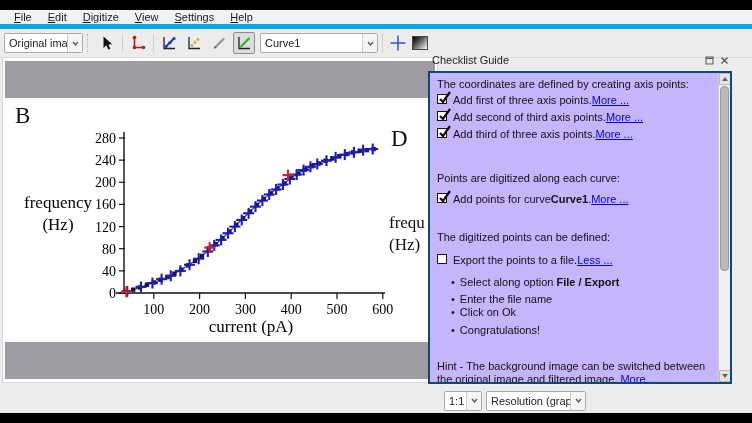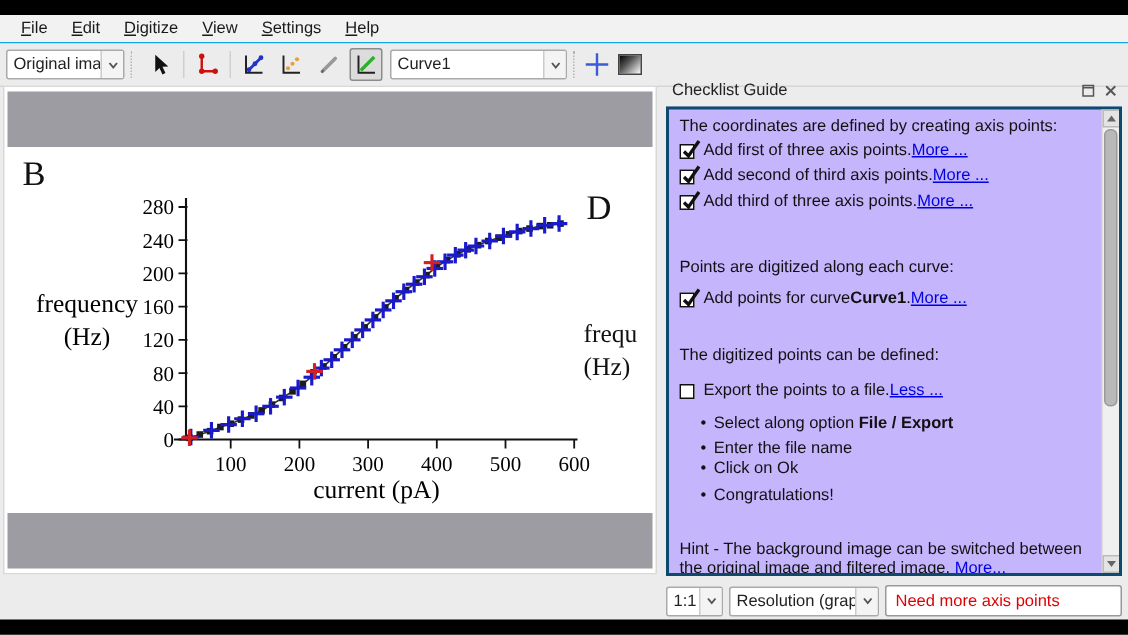--- a/index.html
+++ b/index.html
@@ -3,21 +3,21 @@
 <meta charset="utf-8">
 <style>
   * { margin:0; padding:0; box-sizing:border-box; }
   html,body { width:752px; height:423px; background:#000; overflow:hidden;
               font-family:"Liberation Sans", sans-serif; }
   .app { position:absolute; left:0; top:10px; width:752px; height:403px; background:#ececec; }
 
   
   .menubar { position:absolute; left:0; top:0; width:752px; height:19px;
              background:#f2f2f2; display:flex; align-items:center; padding-left:6px;
-             border-bottom:1px solid #0ea5e9; }
+             border-bottom:5px solid #0ea5e9; }
   .menu-item { font-size:11px; color:#1a1a1a; padding:2px 8px; cursor:default; }
   .menu-item u { text-decoration:underline; }
 
   
   .toolbar { position:absolute; left:0; top:19px; width:752px; height:29px;
              background:#ececec; border-bottom:1px solid #d6d6d6;
              display:flex; align-items:center; padding-left:4px; }
   .combo { height:20px; background:#fff; border:1px solid #aaa; border-radius:2px;
            display:flex; align-items:center; font-size:11px; color:#222; }
   .combo .combo-text { padding:0 4px; flex:1; white-space:nowrap; overflow:hidden; }
@@ -35,32 +35,32 @@
 
   
   .canvas { position:absolute; left:2px; top:47px; width:436px; height:326px;
             background:#fff; overflow:hidden; border:1px solid #d9d9d9; }
   .img-bar { position:absolute; left:2px; width:430px; height:37px; background:#9c9ca2; }
   .img-bar.top { top:3px; } .img-bar.bottom { top:284px; }
   .chart-svg { position:absolute; left:0; top:0; }
   .canvas-label { position:absolute; font-family:"Liberation Serif", serif; color:#111; }
 
   
-  .panel { position:absolute; left:440px; top:40px; width:310px; height:335px; }
+  .panel { position:absolute; left:424px; top:40px; width:310px; height:335px; }
   .panel-title { position:absolute; left:0; top:0; width:100%; height:20px;
                  font-size:11px; color:#222; display:flex; align-items:center; }
   .panel-title .t { flex:1; padding-left:8px; }
   .panel-btn { width:11px; height:11px; margin-right:4px; display:flex; align-items:center;
                justify-content:center; background:transparent; border:none; padding:0; }
   .panel-body { position:absolute; left:4px; top:21px; width:304px; height:313px;
                 background:#c4b5fd; border:2px solid #0c4a6e; overflow:hidden; }
   .cl-text { position:absolute; left:0; top:0; right:13px; bottom:0; overflow:hidden;
              padding:0 0 0 7px; font-size:11px; line-height:13px; color:#111; }
   .cl-para, .cl-check, .cl-bullet { white-space:nowrap; }
-  .cl-check { display:flex; align-items:center; }
+  .cl-check { display:flex; align-items:flex-start; }
   .cb { position:relative; width:10px; height:10px; border:1.5px solid #111;
         margin-right:6px; flex:none; background:#fff; }
   .cb svg { position:absolute; left:-1px; top:-4px; width:14px; height:14px; overflow:visible; }
   .cl-bullet { padding-left:14px; }
   .cl-bullet .dot { font-size:11px; margin-right:5px; }
   .cl-hint { white-space:normal; }
   .cl-link { color:#0000e0; text-decoration:underline; cursor:pointer; }
   .cl-bold { font-weight:bold; }
   
   .sb { position:absolute; right:0; top:0; width:12px; height:100%;
@@ -415,16 +415,15 @@
       </span>
     </div>
     <div class="combo" style="width:100px">
       <span class="combo-text">Resolution (graph):</span>
       <span class="combo-arrow">
         <svg width="9" height="9" viewBox="0 0 9 9">
             <polyline points="2,3 4.5,6 7,3" fill="none" stroke="#555" stroke-width="1.3"></polyline>
           </svg>
       </span>
     </div>
-    <div class="status-field">Need more axis points</div>
   </div>
 
 </div>
 
 </body></html>

